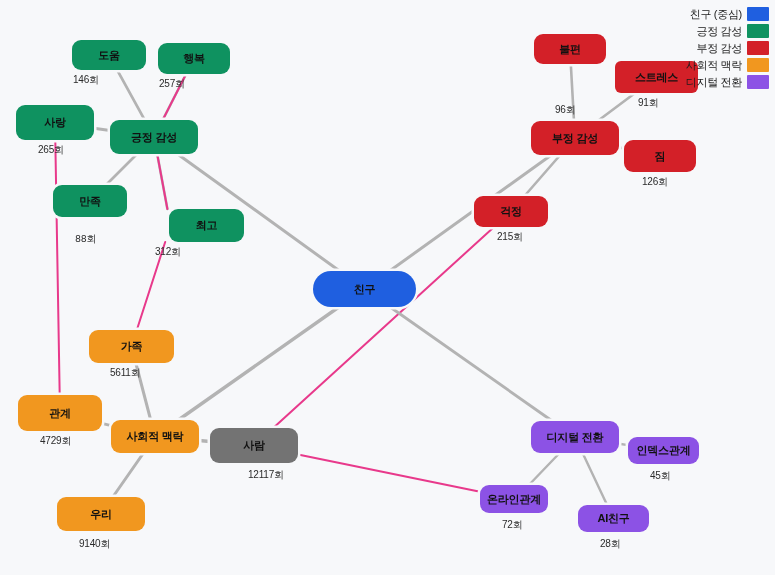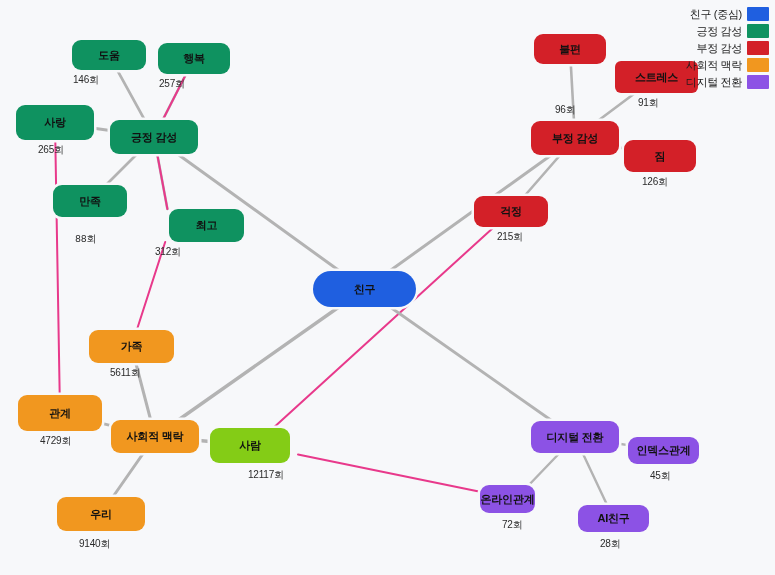--- a/index.html
+++ b/index.html
@@ -135,28 +135,28 @@
       <div class="node-count" style="left: 638px; top: 96px;">91회</div>
       <div class="node" style="left: 624px; top: 140px; width: 72px; height: 32px; background: rgb(211, 32, 40);">짐</div>
       <div class="node-count" style="left: 642px; top: 175px;">126회</div>
       <div class="node" style="left: 474px; top: 196px; width: 74px; height: 31px; background: rgb(211, 32, 40);">걱정</div>
       <div class="node-count" style="left: 497px; top: 230px;">215회</div>
       <div class="node" style="left: 111px; top: 420px; width: 88px; height: 33px; background: rgb(241, 151, 31);">사회적 맥락</div>
       <div class="node" style="left: 89px; top: 330px; width: 85px; height: 33px; background: rgb(241, 151, 31);">가족</div>
       <div class="node-count" style="left: 110px; top: 366px;">5611회</div>
       <div class="node" style="left: 18px; top: 395px; width: 84px; height: 36px; background: rgb(241, 151, 31);">관계</div>
       <div class="node-count" style="left: 40px; top: 434px;">4729회</div>
-      <div class="node" style="left: 210px; top: 428px; width: 80px; height: 35px; background: #84cc16;">사람</div>
+      <div class="node" style="left: 210px; top: 428px; width: 88px; height: 35px; background: #737373;">사람</div>
       <div class="node-count" style="left: 232px; top: 468px; margin-left: 16px;">12117회</div>
       <div class="node" style="left: 57px; top: 497px; width: 88px; height: 34px; background: rgb(241, 151, 31);">우리</div>
       <div class="node-count" style="left: 79px; top: 537px;">9140회</div>
       <div class="node" style="left: 531px; top: 421px; width: 88px; height: 32px; background: rgb(140, 82, 229);">디지털 전환</div>
       <div class="node" style="left: 628px; top: 437px; width: 71px; height: 27px; background: rgb(140, 82, 229);">인덱스관계</div>
       <div class="node-count" style="left: 650px; top: 469px;">45회</div>
-      <div class="node" style="left: 480px; top: 485px; width: 55px; height: 28px; background: rgb(140, 82, 229);">온라인관계</div>
+      <div class="node" style="left: 480px; top: 485px; width: 68px; height: 28px; background: rgb(140, 82, 229);">온라인관계</div>
       <div class="node-count" style="left: 502px; top: 518px;">72회</div>
       <div class="node" style="left: 578px; top: 505px; width: 71px; height: 27px; background: rgb(140, 82, 229);">AI친구</div>
       <div class="node-count" style="left: 600px; top: 537px;">28회</div>
     </div>
 
   <div id="legend">
       <div class="legend-row">
         <span class="legend-label">친구 (중심)</span>
         <span class="legend-swatch" style="background: rgb(31, 95, 224);"></span>
       </div>

